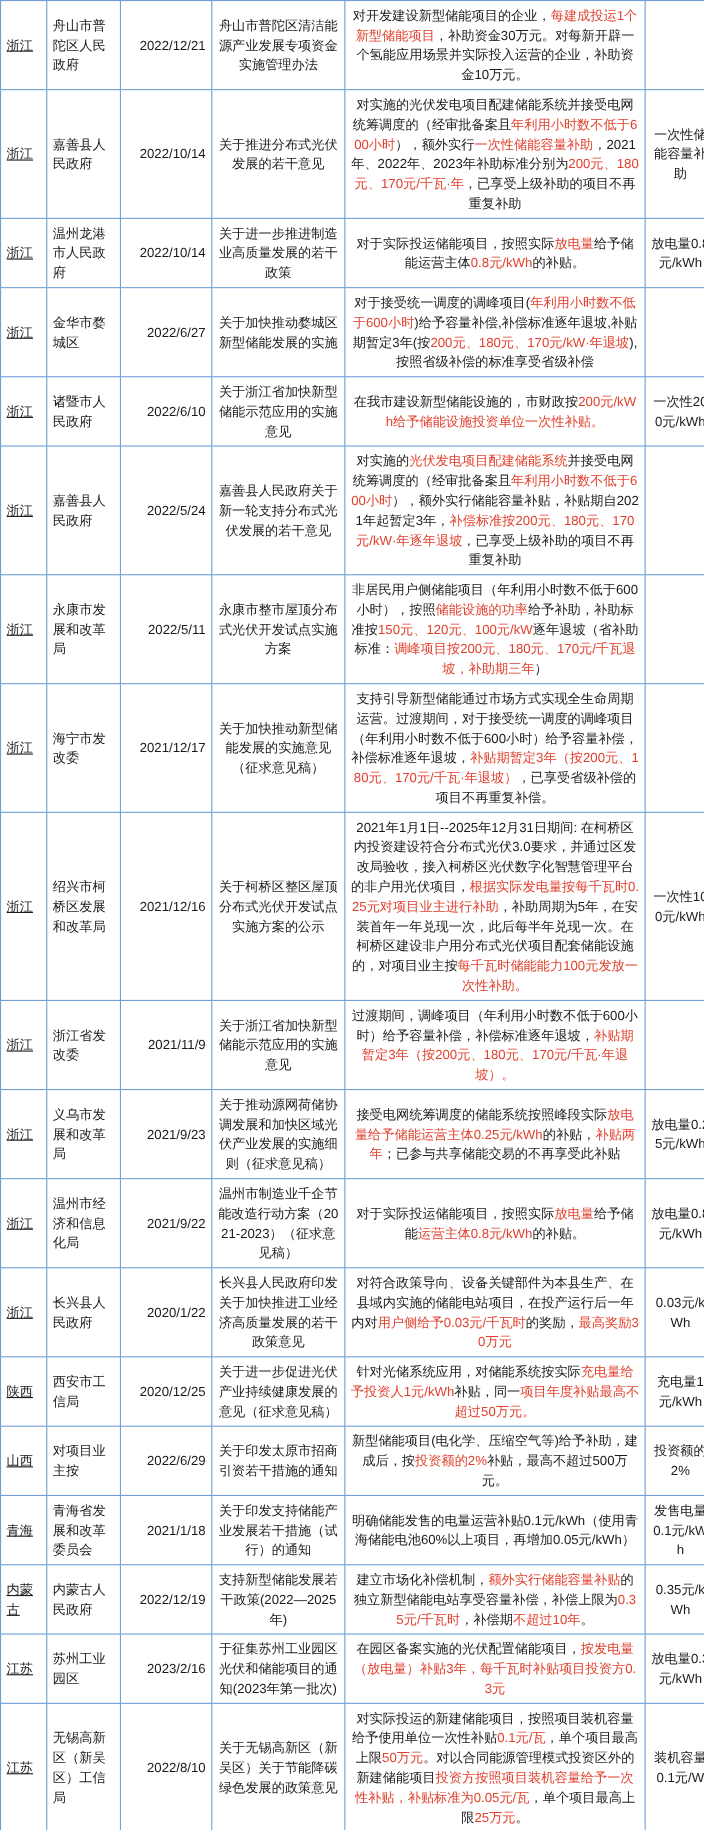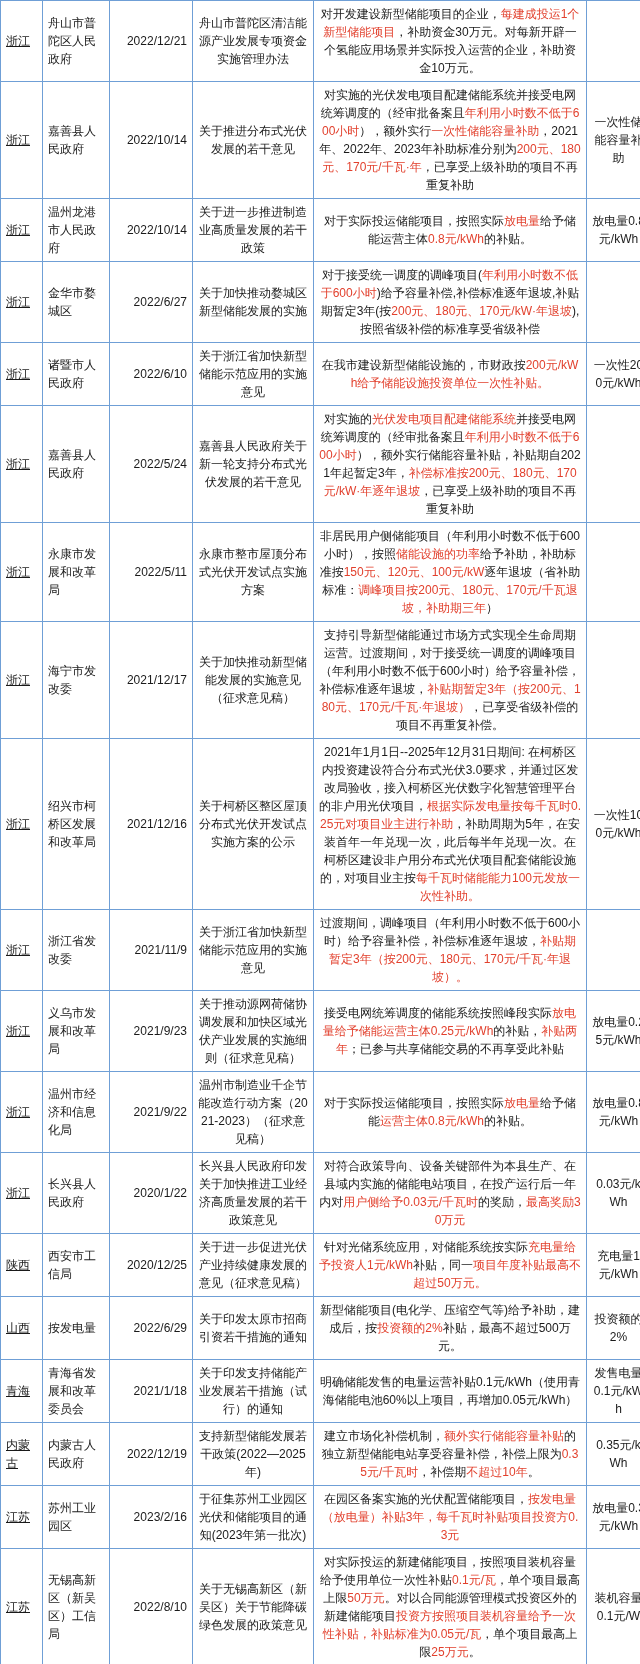--- a/index.html
+++ b/index.html
@@ -184,21 +184,21 @@
         <tr>
           <td class="c-prov">陕西</td>
           <td class="c-agency">西安市工信局</td>
           <td class="c-date">2020/12/25</td>
           <td class="c-policy">关于进一步促进光伏产业持续健康发展的意见（征求意见稿）</td>
           <td class="c-content"><span>针对光储系统应用，对储能系统按实际</span><span class="hl">充电量给予投资人1元/kWh</span><span>补贴，同一</span><span class="hl">项目年度补贴最高不超过50万元。</span></td>
           <td class="c-subsidy">充电量1元/kWh</td>
         </tr>
         <tr>
           <td class="c-prov">山西</td>
-          <td class="c-agency">按发电量</td>
+          <td class="c-agency">对项目业主按</td>
           <td class="c-date">2022/6/29</td>
           <td class="c-policy">关于印发太原市招商引资若干措施的通知</td>
           <td class="c-content"><span>新型储能项目(电化学、压缩空气等)给予补助，建成后，按</span><span class="hl">投资额的2%</span><span>补贴，最高不超过500万元。</span></td>
           <td class="c-subsidy">投资额的2%</td>
         </tr>
         <tr>
           <td class="c-prov">青海</td>
           <td class="c-agency">青海省发展和改革委员会</td>
           <td class="c-date">2021/1/18</td>
           <td class="c-policy">关于印发支持储能产业发展若干措施（试行）的通知</td>

